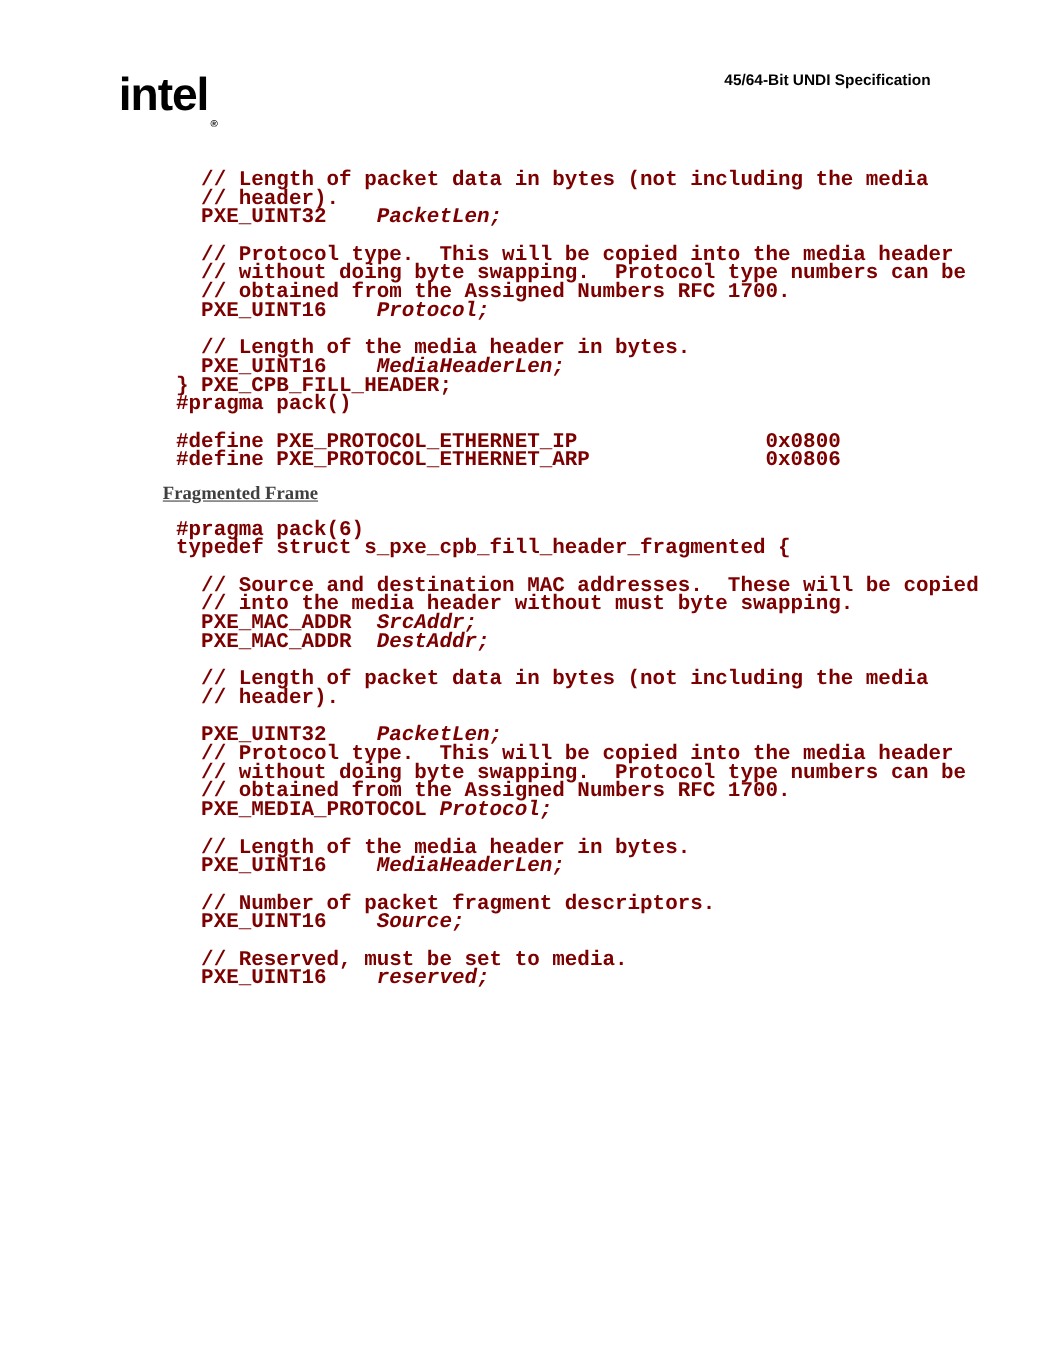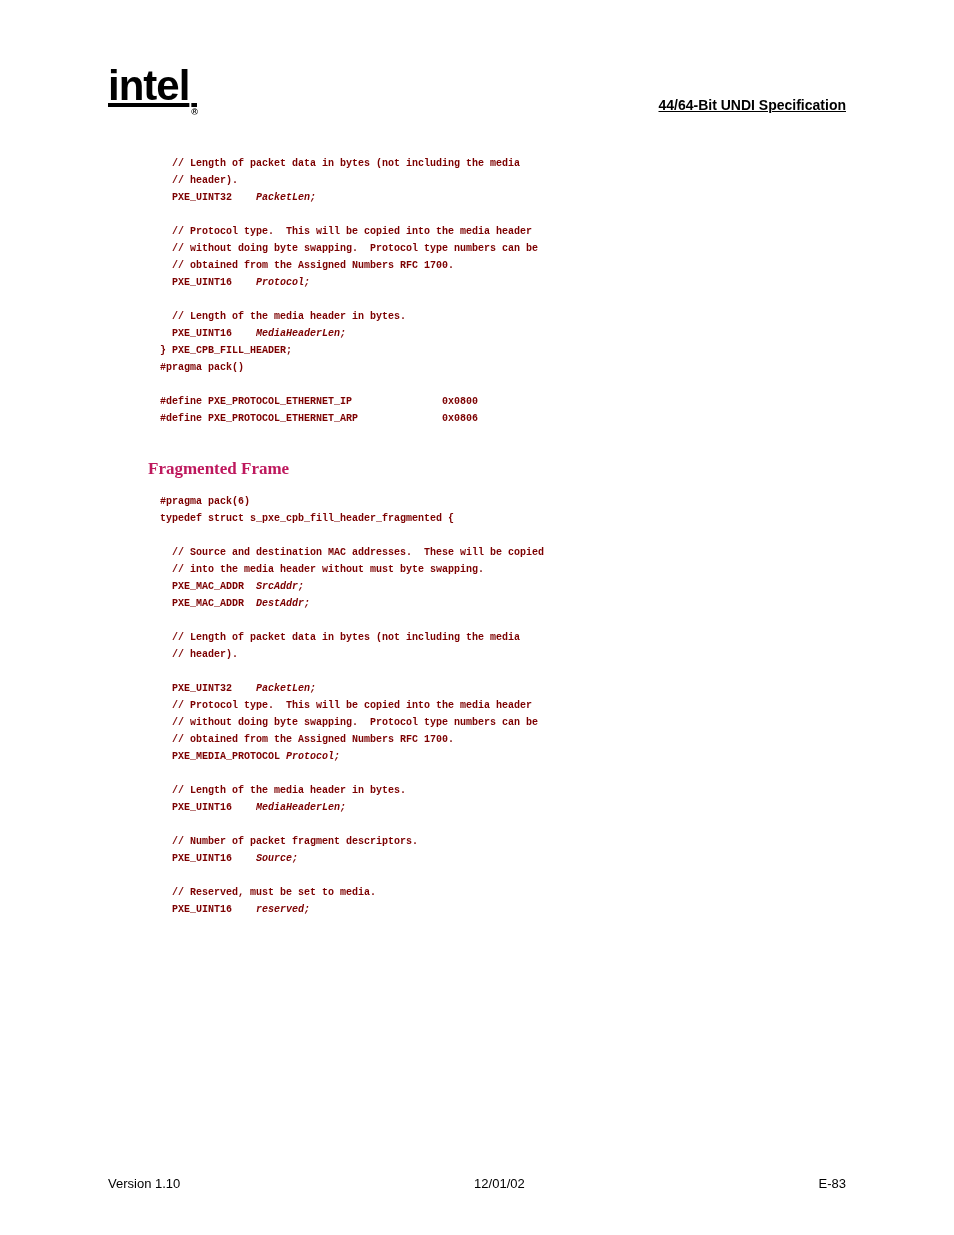--- a/index.html
+++ b/index.html
@@ -16,23 +16,21 @@
   .page {
     position: relative;
     width: 954px;
     height: 1235px;
     box-sizing: border-box;
     padding: 64px 108px 50px 108px;
   }
   .header-row {
     display: flex;
     justify-content: space-between;
-    align-items: flex-end;
     margin-bottom: 42px;
-    text-decoration: underline;
   }
   .intel-logo {
     font-family: Arial, Helvetica, sans-serif;
     font-weight: 700;
     font-size: 42px;
     color: #000;
     letter-spacing: -1px;
     position: relative;
     top: -2px;
   }
@@ -45,35 +43,36 @@
   }
   .doc-title {
     font-family: Arial, Helvetica, sans-serif;
     font-weight: 700;
     font-size: 14px;
     color: #000;
   }
   .code-block {
     font-family: "Courier New", Courier, monospace;
     font-weight: 700;
-    font-size: 10px;
+    font-size: 19px;
     line-height: 17px;
     color: #7c0000;
     white-space: pre;
     margin-left: 52px;
   }
   .code-block .var {
     font-style: italic;
   }
   .section-heading {
     font-family: "Times New Roman", Times, serif;
     font-weight: 700;
     font-size: 17px;
-    color: #be185d;
-    margin: 32px 0 14px 40px;
+    color: #404040;
+    margin: 12px 0 14px 40px;
+    text-decoration: underline;
   }
   .footer {
     position: absolute;
     bottom: 44px;
     left: 108px;
     right: 108px;
     display: flex;
     justify-content: space-between;
     font-family: Arial, Helvetica, sans-serif;
     font-size: 13px;
@@ -82,21 +81,21 @@
 </style>
 </head>
 <body>
 
 <div class="page">
 
   <div class="header-row">
     <div class="intel-logo">
       <span>intel</span><span class="reg">®</span>
     </div>
-    <div class="doc-title">44/64-Bit UNDI Specification</div>
+    <div class="doc-title">45/64-Bit UNDI Specification</div>
   </div>
 
   <div class="code-block"><span>  // Length of packet data in bytes (not including the media</span>
 <span>  // header).</span>
 <span>  PXE_UINT32    </span><span class="var">PacketLen;</span>
 
 <span>  // Protocol type.  This will be copied into the media header</span>
 <span>  // without doing byte swapping.  Protocol type numbers can be</span>
 <span>  // obtained from the Assigned Numbers RFC 1700.</span>
 <span>  PXE_UINT16    </span><span class="var">Protocol;</span>
@@ -130,19 +129,14 @@
 
 <span>  // Length of the media header in bytes.</span>
 <span>  PXE_UINT16    </span><span class="var">MediaHeaderLen;</span>
 
 <span>  // Number of packet fragment descriptors.</span>
 <span>  PXE_UINT16    </span><span class="var">Source;</span>
 
 <span>  // Reserved, must be set to media.</span>
 <span>  PXE_UINT16    </span><span class="var">reserved;</span></div>
 
-  <div class="footer">
-    <span>Version 1.10</span>
-    <span>12/01/02</span>
-    <span>E-83</span>
-  </div>
 
 </div>
 
 </body></html>

